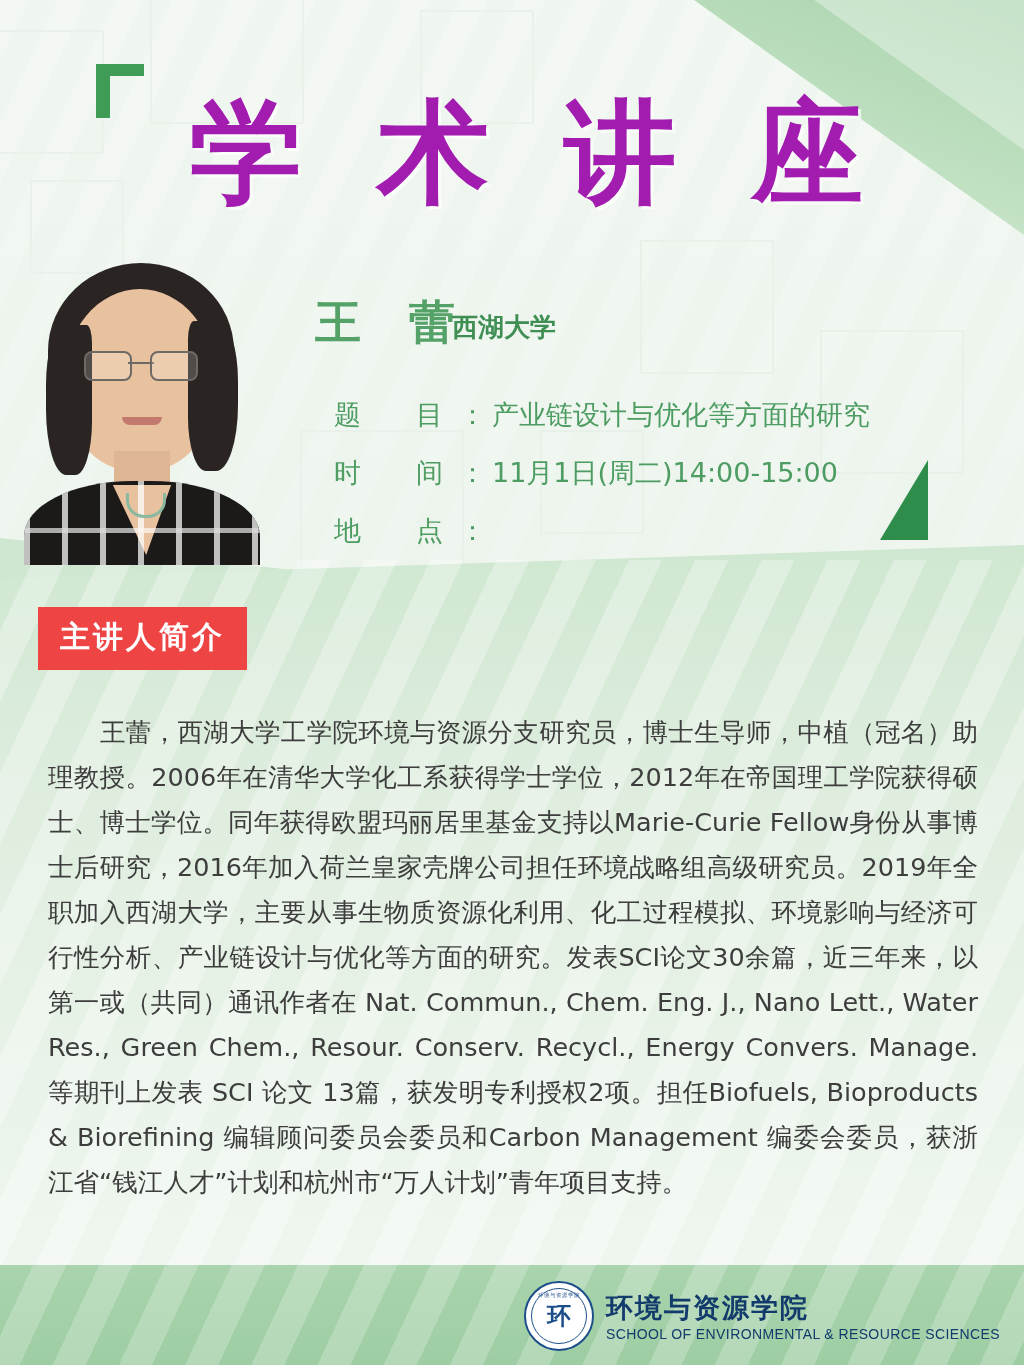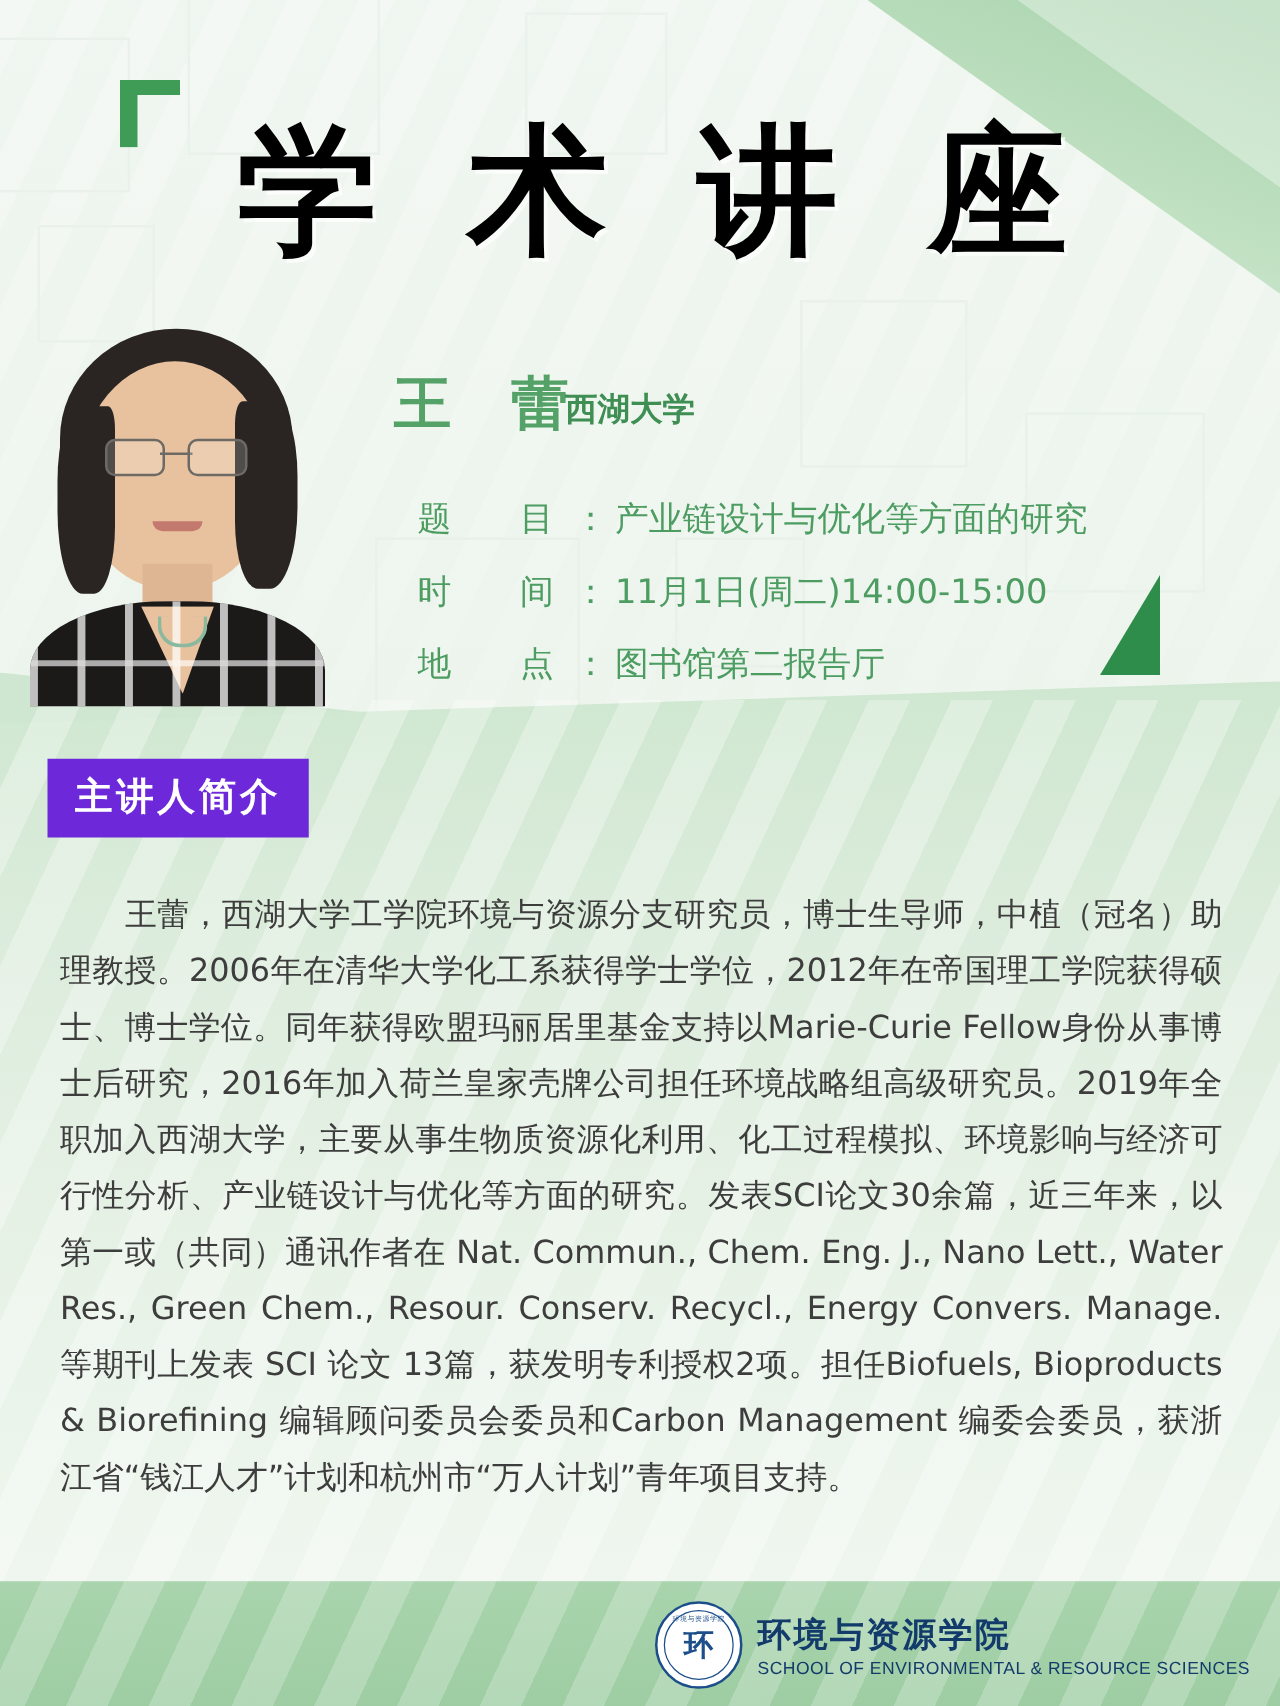--- a/index.html
+++ b/index.html
@@ -132,23 +132,23 @@
   }
 
   
   .title {
     position: absolute;
     left: 190px;
     top: 78px;
     font-size: 112px;
     letter-spacing: 22px;
     font-weight: bold;
-    color: #000000;
+    color: #a21caf;
     text-shadow: 3px 3px 0 rgba(255,255,255,.7);
-    font-family: Liberation Serif, serif;
+    font-family: Liberation Sans, sans-serif;
   }
 
   
   .photo {
     position: absolute;
     left: 22px;
     top: 255px;
     width: 240px;
     height: 310px;
     overflow: hidden;
@@ -289,21 +289,21 @@
     letter-spacing: 14px;
     margin-right: 2px;
   }
   .info-sep { margin-right: 6px; }
 
   
   .bio-tag {
     position: absolute;
     left: 38px;
     top: 607px;
-    background: #6d28d9;
+    background: #ef4444;
     color: #ffffff;
     font-size: 30px;
     font-weight: bold;
     padding: 10px 22px 12px 22px;
     letter-spacing: 3px;
     font-family: Liberation Mono, monospace;
   }
   .bio-body {
     position: absolute;
     left: 48px;
@@ -447,21 +447,20 @@
       <span>产业链设计与优化等方面的研究</span>
     </div>
     <div class="info-row">
       <span class="info-label">时　间</span>
       <span class="info-sep">：</span>
       <span>11月1日(周二)14:00-15:00</span>
     </div>
     <div class="info-row">
       <span class="info-label">地　点</span>
       <span class="info-sep">：</span>
-      <span>图书馆第二报告厅</span>
     </div>
   </div>
 
   <div class="bio-tag">主讲人简介</div>
   <div class="bio-body">王蕾，西湖大学工学院环境与资源分支研究员，博士生导师，中植（冠名）助理教授。2006年在清华大学化工系获得学士学位，2012年在帝国理工学院获得硕士、博士学位。同年获得欧盟玛丽居里基金支持以Marie-Curie Fellow身份从事博士后研究，2016年加入荷兰皇家壳牌公司担任环境战略组高级研究员。2019年全职加入西湖大学，主要从事生物质资源化利用、化工过程模拟、环境影响与经济可行性分析、产业链设计与优化等方面的研究。发表SCI论文30余篇，近三年来，以第一或（共同）通讯作者在 Nat. Commun., Chem. Eng. J., Nano Lett., Water Res., Green Chem., Resour. Conserv. Recycl., Energy Convers. Manage.等期刊上发表 SCI 论文 13篇，获发明专利授权2项。担任Biofuels, Bioproducts &amp; Biorefining 编辑顾问委员会委员和Carbon Management 编委会委员，获浙江省“钱江人才”计划和杭州市“万人计划”青年项目支持。</div>
 
   <div class="footer-bar">
     <div class="fb-diag"></div>
   </div>
   <div class="footer-logo">

